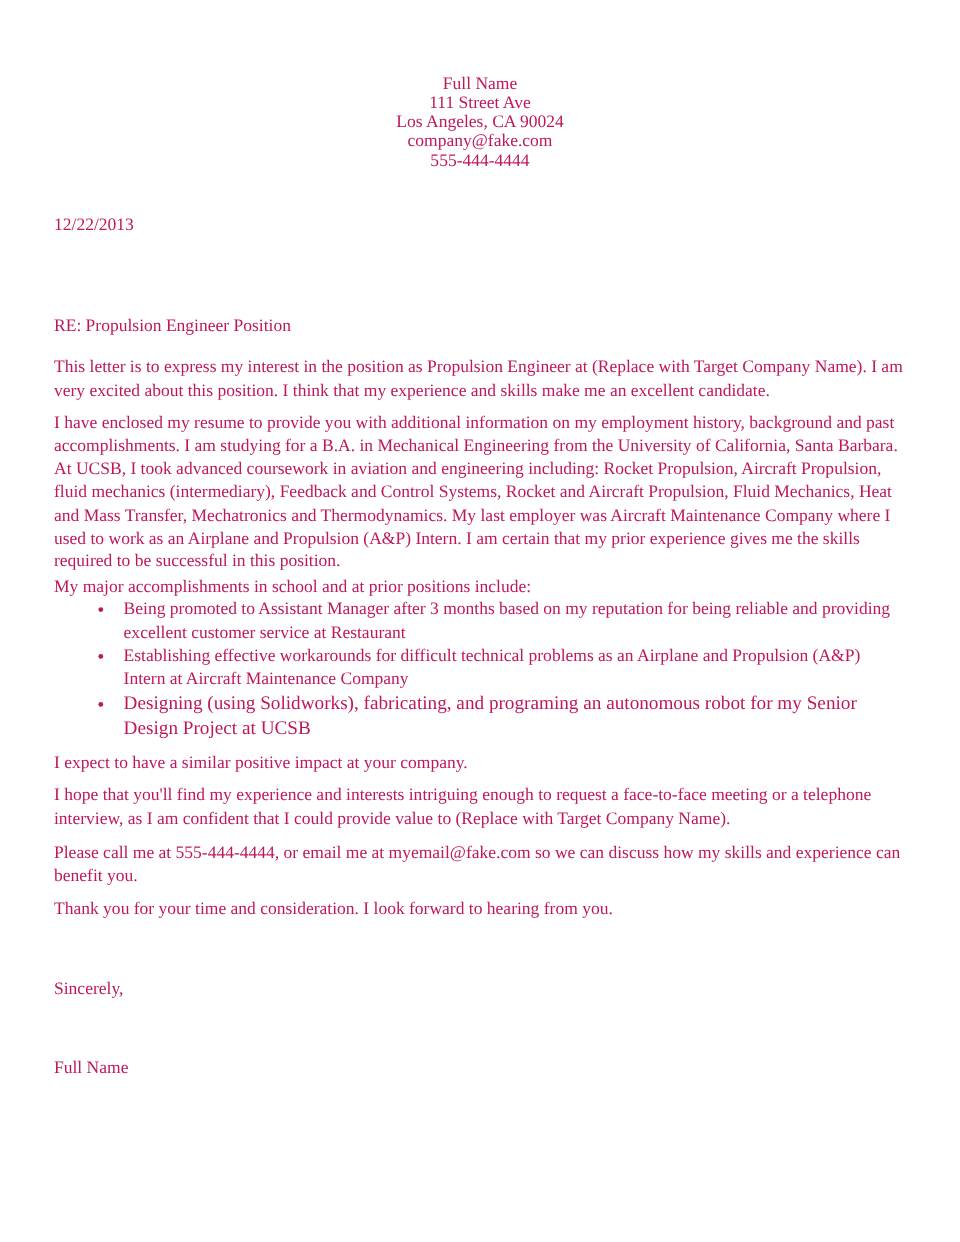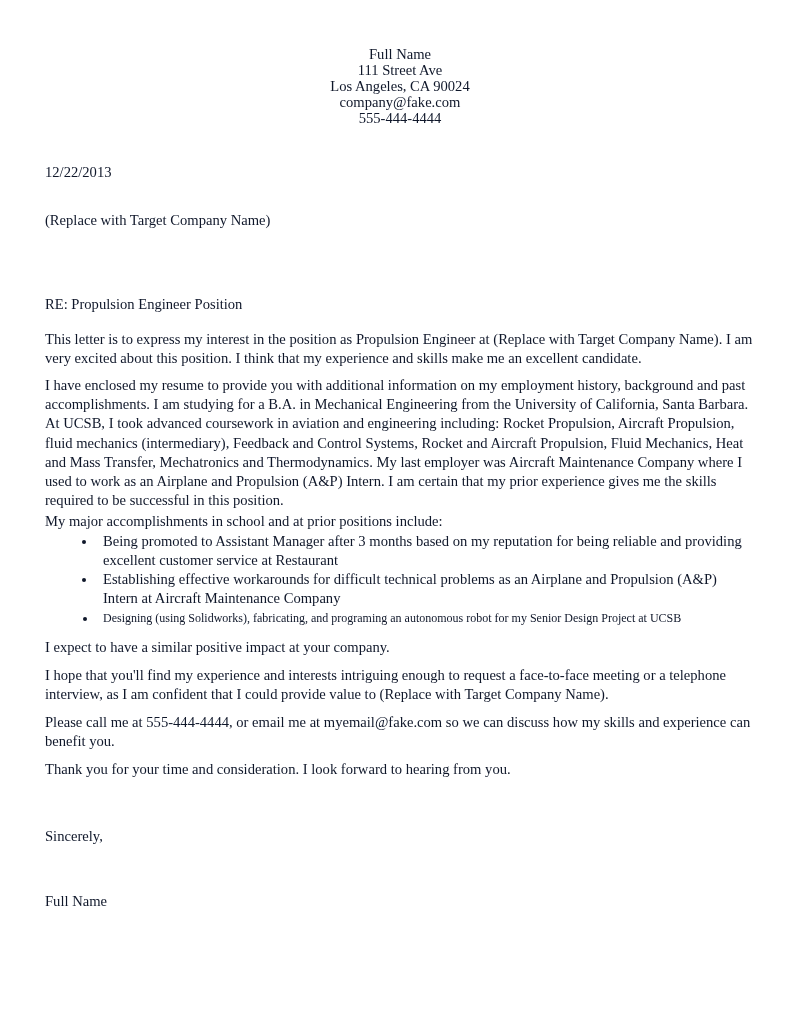--- a/index.html
+++ b/index.html
@@ -4,23 +4,23 @@
 <style>
   html, body {
     margin: 0;
     padding: 0;
     background: #ffffff;
   }
   .page {
     position: relative;
     width: 800px;
     height: 993px;
-    margin: 0 auto;
+    margin: 16px auto;
     background: #ffffff;
-    color: #0f172a;
+    color: #be185d;
     font-family: "Liberation Serif", "DejaVu Serif", serif;
     font-size: 14.6px;
     line-height: 19.2px;
     box-sizing: border-box;
     padding: 0 45px;
     overflow: hidden;
   }
   .sender {
     margin-top: 46px;
     text-align: center;
@@ -37,21 +37,21 @@
   .p-acc-intro { margin-top: 2px; }
   ul.accomplishments {
     margin: 0;
     padding: 0 0 0 52px;
     list-style: disc outside;
   }
   ul.accomplishments li {
     padding-left: 6px;
   }
   ul.accomplishments li.li-large {
-    font-size: 12px;
+    font-size: 16px;
     line-height: 21px;
   }
   .p-impact    { margin-top: 9px; }
   .p-hope      { margin-top: 8px; }
   .p-contact   { margin-top: 9px; }
   .p-thanks    { margin-top: 9px; }
   .valediction { margin-top: 47px; }
   .signature   { margin-top: 46px; }
 </style>
 </head>
@@ -62,21 +62,20 @@
   <header class="sender">
     <div>Full Name</div>
     <div>111 Street Ave</div>
     <div>Los Angeles, CA 90024</div>
     <div>company@fake.com</div>
     <div>555-444-4444</div>
   </header>
 
   <p class="date">12/22/2013</p>
 
-  <p class="recipient">(Replace with Target Company Name)</p>
 
   <p class="subject">RE: Propulsion Engineer Position</p>
 
 
   <p class="p-intro">This letter is to express my interest in the position as Propulsion Engineer at (Replace with Target Company Name). I am very excited about this position. I think that my experience and skills make me an excellent candidate.</p>
 
   <p class="p-background">I have enclosed my resume to provide you with additional information on my employment history, background and past accomplishments. I am studying for a B.A. in Mechanical Engineering from the University of California, Santa Barbara. At UCSB, I took advanced coursework in aviation and engineering including: Rocket Propulsion, Aircraft Propulsion, fluid mechanics (intermediary), Feedback and Control Systems, Rocket and Aircraft Propulsion, Fluid Mechanics, Heat and Mass Transfer, Mechatronics and Thermodynamics. My last employer was Aircraft Maintenance Company where I used to work as an Airplane and Propulsion (A&amp;P) Intern. I am certain that my prior experience gives me the skills required to be successful in this position.</p>
 
   <p class="p-acc-intro">My major accomplishments in school and at prior positions include:</p>
 

